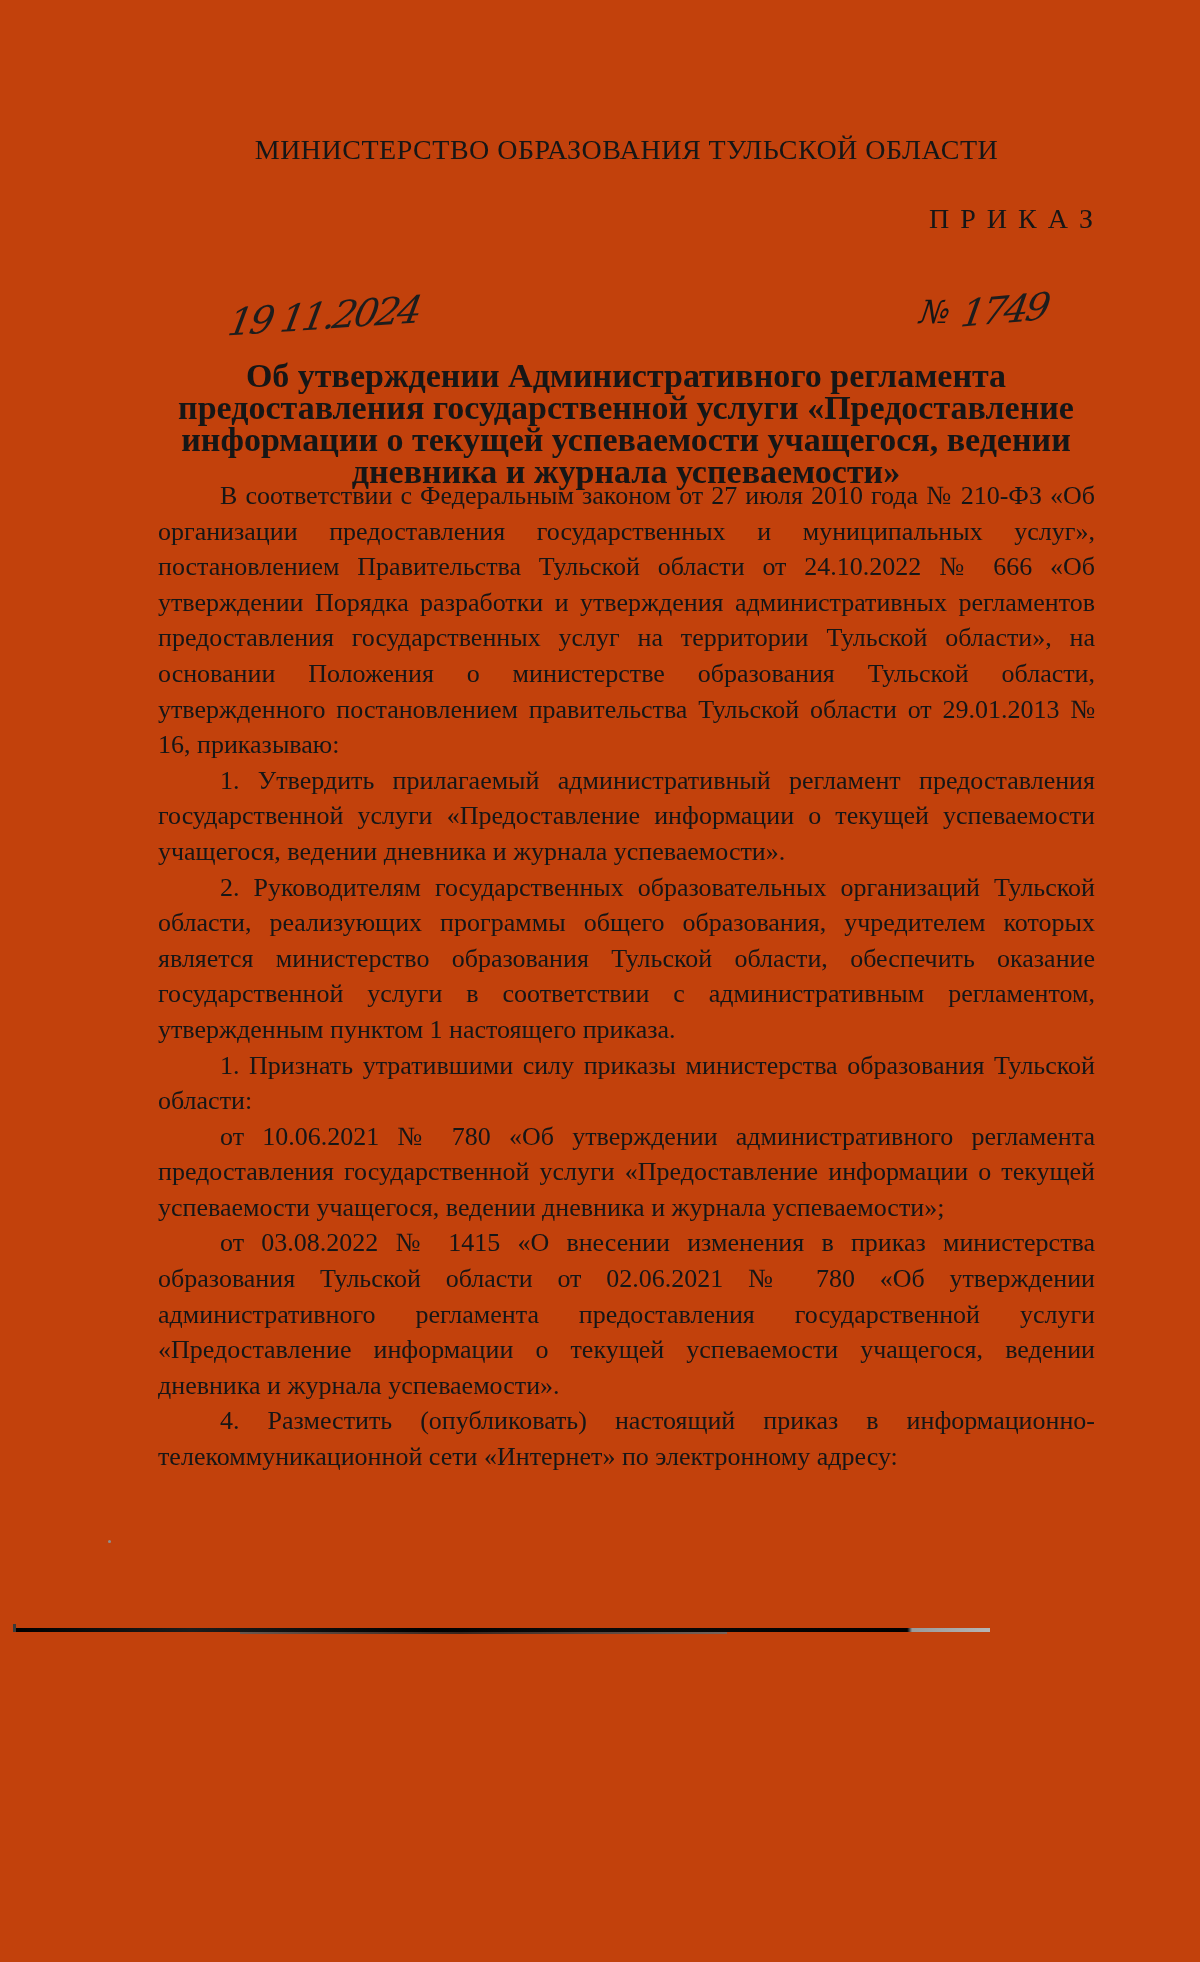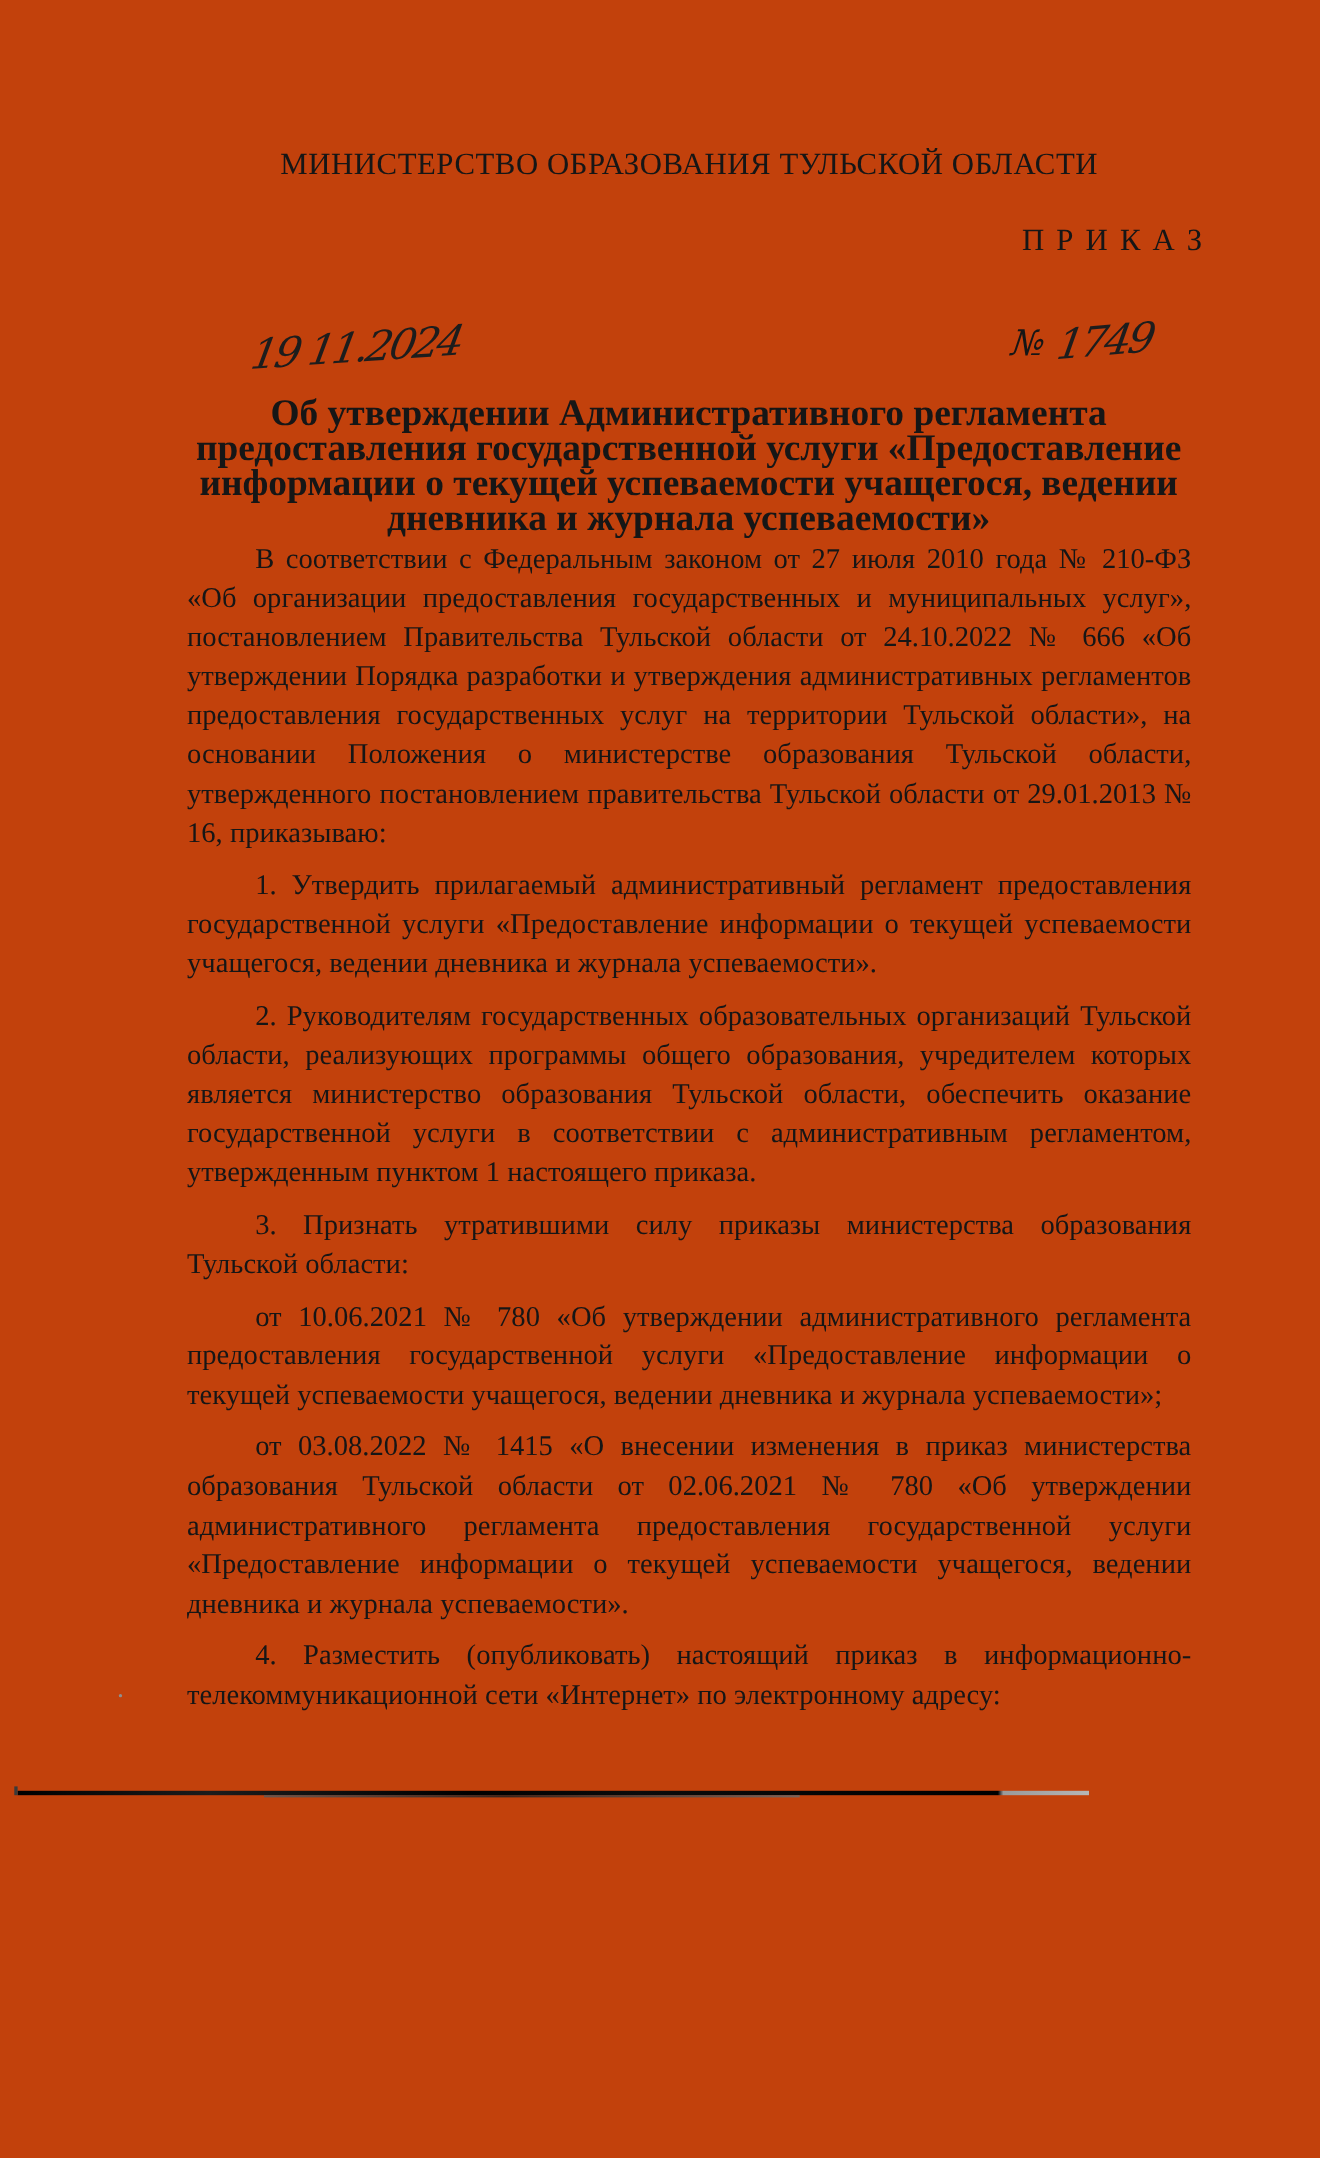--- a/index.html
+++ b/index.html
@@ -89,21 +89,21 @@
   .body-text {
     position: absolute;
     top: 478px;
     left: 158px;
     width: 937px;
     font-size: 26px;
     line-height: 35.6px;
     text-align: justify;
   }
   .body-text p {
-    margin: 12px;
+    margin: 0;
     padding: 0;
     text-indent: 62px;
   }
   .scan-line {
     position: absolute;
     top: 1628px;
     left: 16px;
     width: 974px;
     height: 4px;
     background: linear-gradient(to right,
@@ -155,21 +155,21 @@
       <span class="hw hw-num">1749</span>
     </span>
   </div>
 
   <div class="order-title">Об утверждении Административного регламента предоставления государственной услуги «Предоставление информации о текущей успеваемости учащегося, ведении дневника и журнала успеваемости»</div>
 
   <div class="body-text">
     <p>В соответствии с Федеральным законом от 27 июля 2010 года № 210-ФЗ «Об организации предоставления государственных и муниципальных услуг», постановлением Правительства Тульской области от 24.10.2022 № 666 «Об утверждении Порядка разработки и утверждения административных регламентов предоставления государственных услуг на территории Тульской области», на основании Положения о министерстве образования Тульской области, утвержденного постановлением правительства Тульской области от 29.01.2013 № 16, приказываю:</p>
     <p>1. Утвердить прилагаемый административный регламент предоставления государственной услуги «Предоставление информации о текущей успеваемости учащегося, ведении дневника и журнала успеваемости».</p>
     <p>2. Руководителям государственных образовательных организаций Тульской области, реализующих программы общего образования, учредителем которых является министерство образования Тульской области, обеспечить оказание государственной услуги в соответствии с административным регламентом, утвержденным пунктом 1 настоящего приказа.</p>
-    <p>3. Признать утратившими силу приказы министерства образования Тульской области:</p>
+    <p>1. Признать утратившими силу приказы министерства образования Тульской области:</p>
     <p>от 10.06.2021 № 780 «Об утверждении административного регламента предоставления государственной услуги «Предоставление информации о текущей успеваемости учащегося, ведении дневника и журнала успеваемости»;</p>
     <p>от 03.08.2022 № 1415 «О внесении изменения в приказ министерства образования Тульской области от 02.06.2021 № 780 «Об утверждении административного регламента предоставления государственной услуги «Предоставление информации о текущей успеваемости учащегося, ведении дневника и журнала успеваемости».</p>
     <p>4. Разместить (опубликовать) настоящий приказ в информационно-телекоммуникационной сети «Интернет» по электронному адресу:</p>
   </div>
 
   <div class="scan-line"></div>
   <div class="scan-speck"></div>
 
 </div>
 

